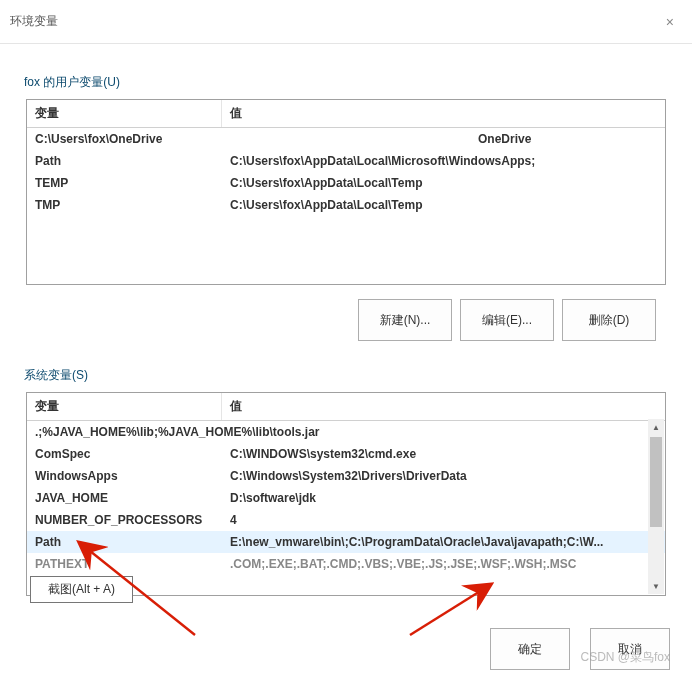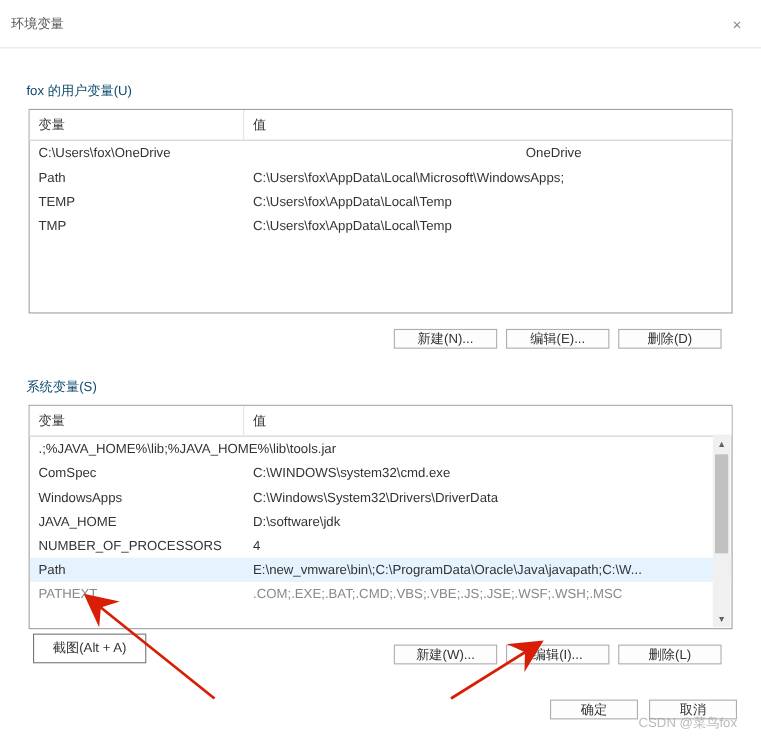--- a/index.html
+++ b/index.html
@@ -27,20 +27,21 @@
       font-size: 12px;
       color: #0c4a6e;
       margin: 18px 0 8px 6px;
     }
     .grid-wrap {
       border: 1px solid #a0a0a0;
       width: 640px;
       margin: 0 auto;
       position: relative;
       background: #fff;
+      font-weight: bold;
     }
     .grid-head {
       display: flex;
       border-bottom: 1px solid #d0d0d0;
       background: #fff;
     }
     .grid-head .col {
       padding: 5px 8px;
       font-size: 12px;
       color: #333;
@@ -65,35 +66,35 @@
     .cell-name { width: 195px; }
     .cell-value { flex: 1; }
     .btn-row {
       display: flex;
       justify-content: flex-end;
       gap: 8px;
       margin: 14px 18px 0 0;
     }
     .btn {
       min-width: 94px;
-      height: 18px;
+      height: 42px;
       border: 1px solid #adadad;
       background: #fdfdfd;
       font-size: 12px;
       color: #333;
       cursor: pointer;
       display: inline-flex;
       align-items: center;
       justify-content: center;
       font-family: inherit;
     }
     .bottom-btns {
       display: flex;
       justify-content: flex-end;
-      gap: 10px;
+      gap: 20px;
       padding: 12px 22px;
       margin-top: 10px;
     }
     .btn-ok, .btn-cancel {
       min-width: 80px;
     }
     .sys-grid-wrap {
       height: 174px;
       overflow: hidden;
     }
@@ -209,25 +210,20 @@
         <div class="row cutoff">
           <div class="cell cell-name">PATHEXT</div>
           <div class="cell cell-value">.COM;.EXE;.BAT;.CMD;.VBS;.VBE;.JS;.JSE;.WSF;.WSH;.MSC</div>
         </div>
       </div>
     <div class="scrollbar">
       <div class="arrow-up">▲</div>
       <div class="thumb" style="top:18px;"></div>
       <div class="arrow-down">▼</div>
     </div>
-  </div>
-  <div class="btn-row">
-    <button class="btn">新建(W)...</button>
-    <button class="btn">编辑(I)...</button>
-    <button class="btn">删除(L)</button>
   </div>
 
 </div>
 
 <div class="bottom-btns">
   <button class="btn btn-ok">确定</button>
   <button class="btn btn-cancel">取消</button>
 </div>
 
 <div class="tooltip-box">截图(Alt + A)</div>

